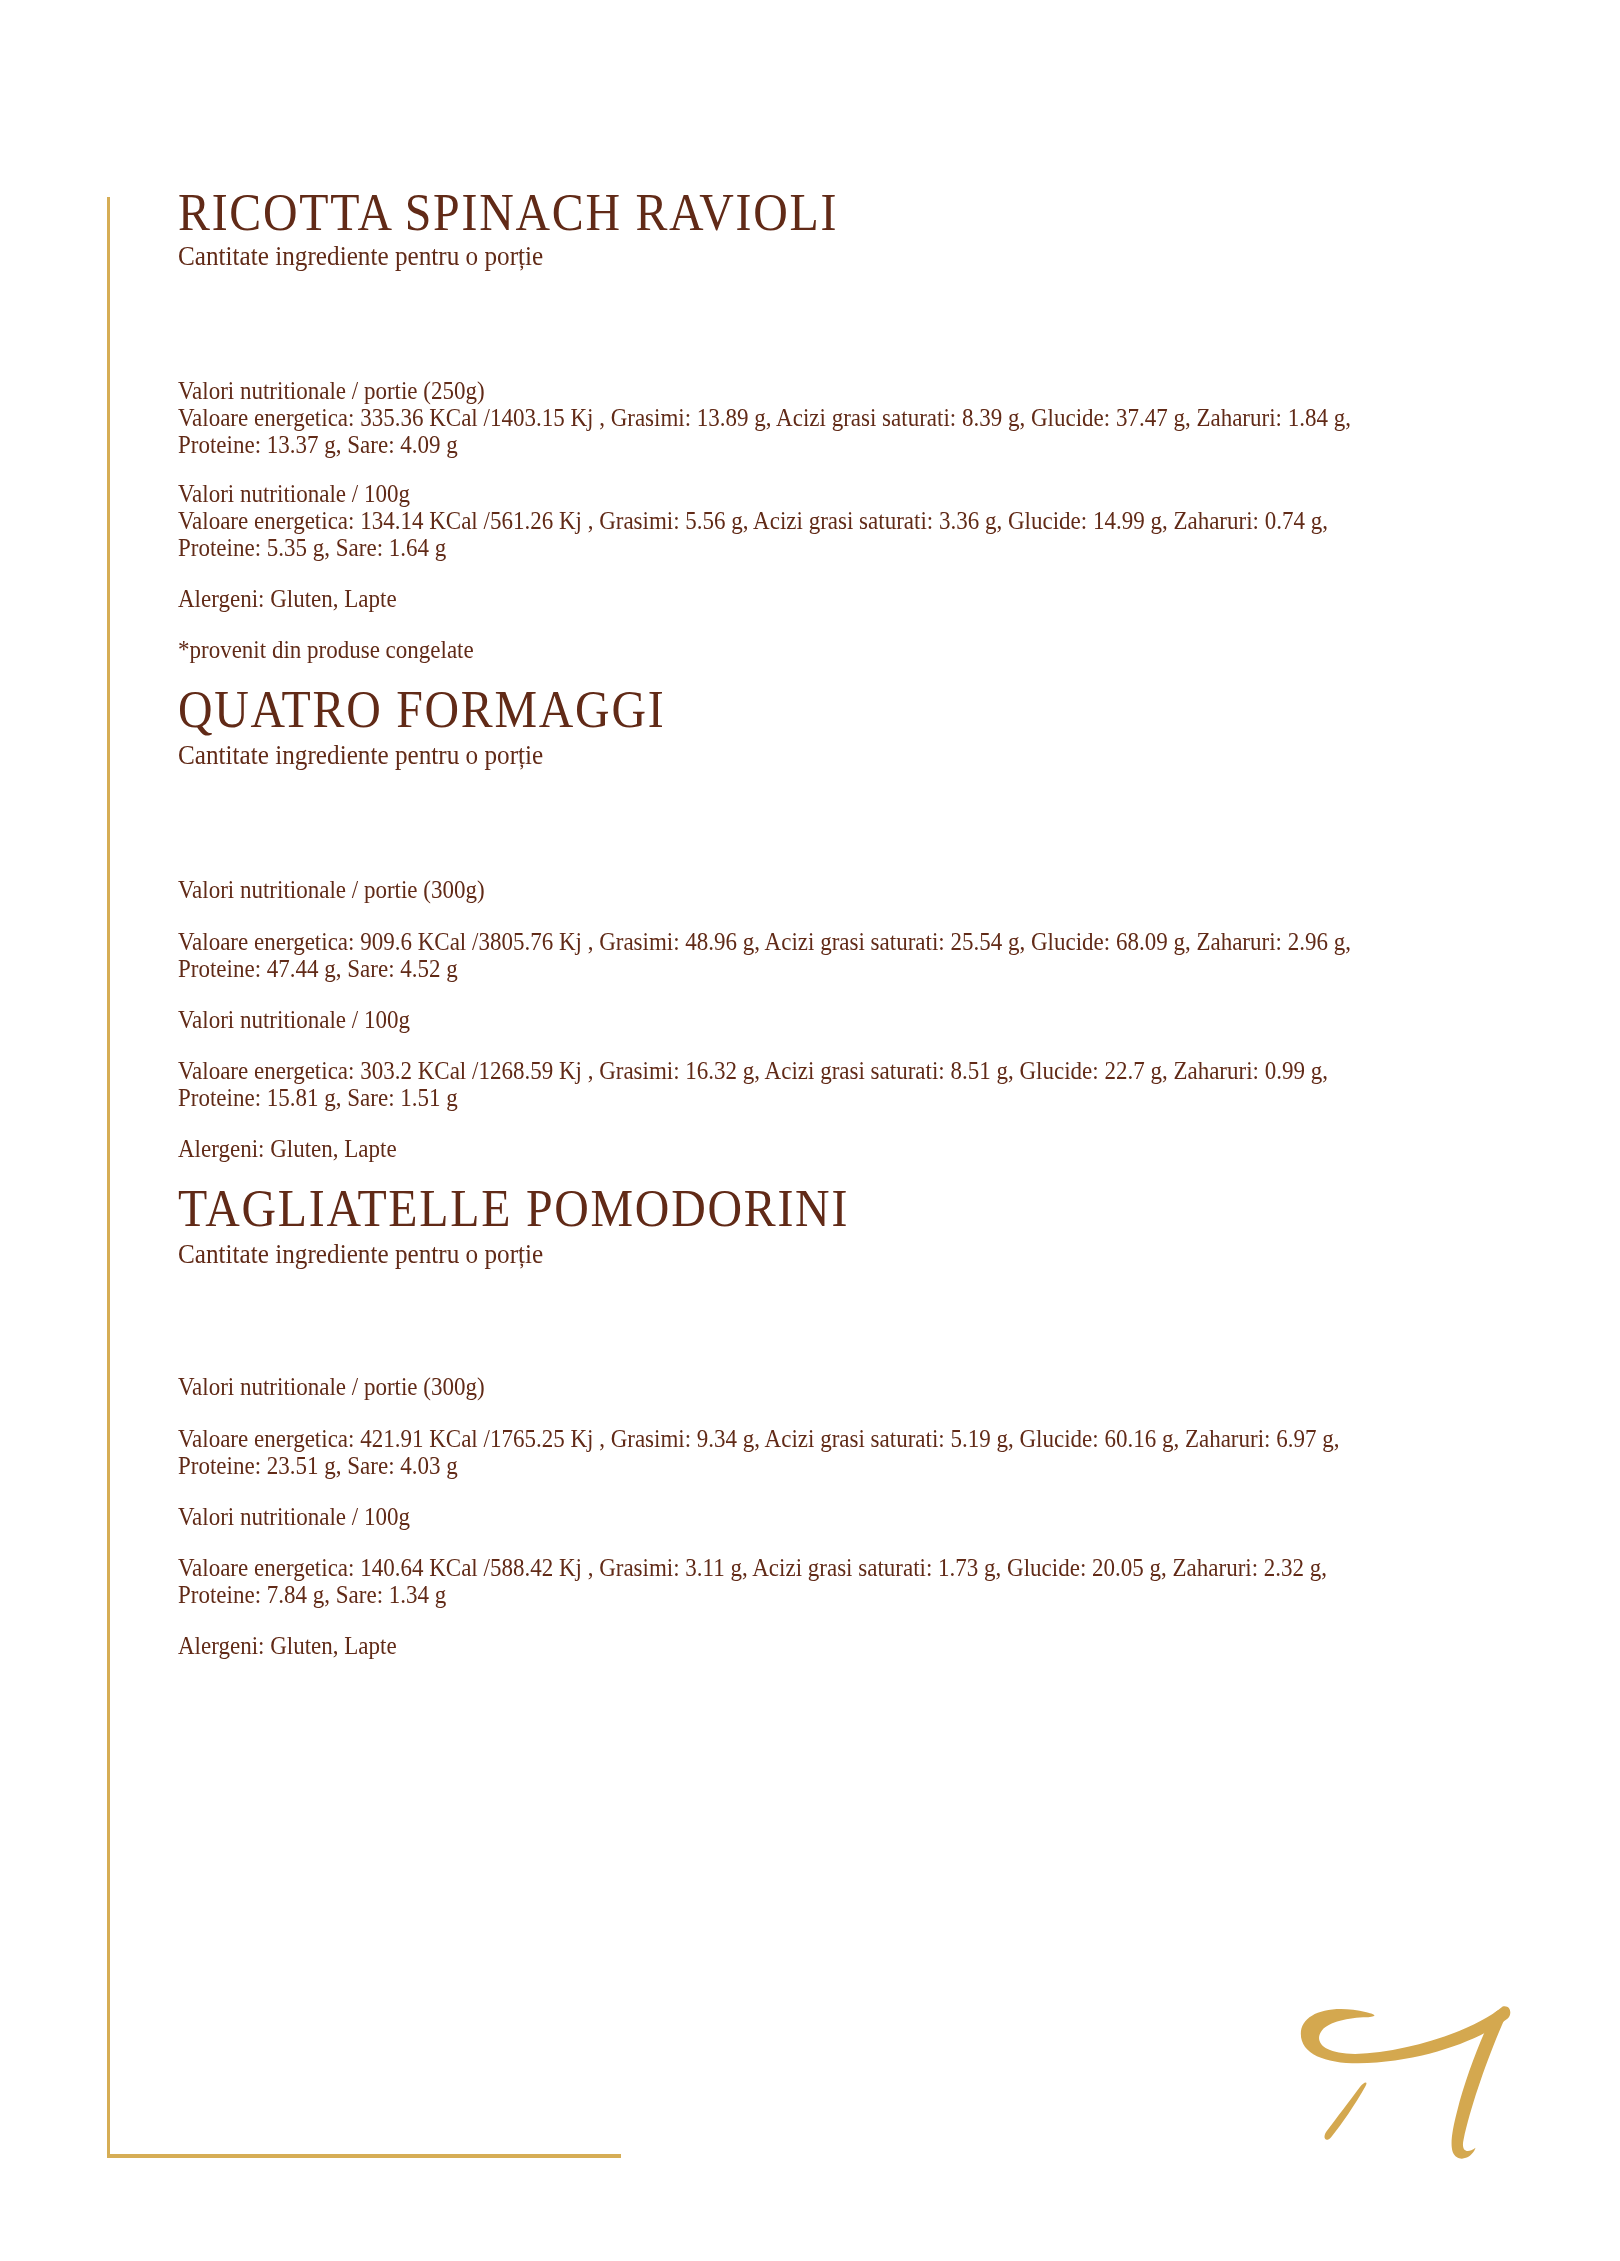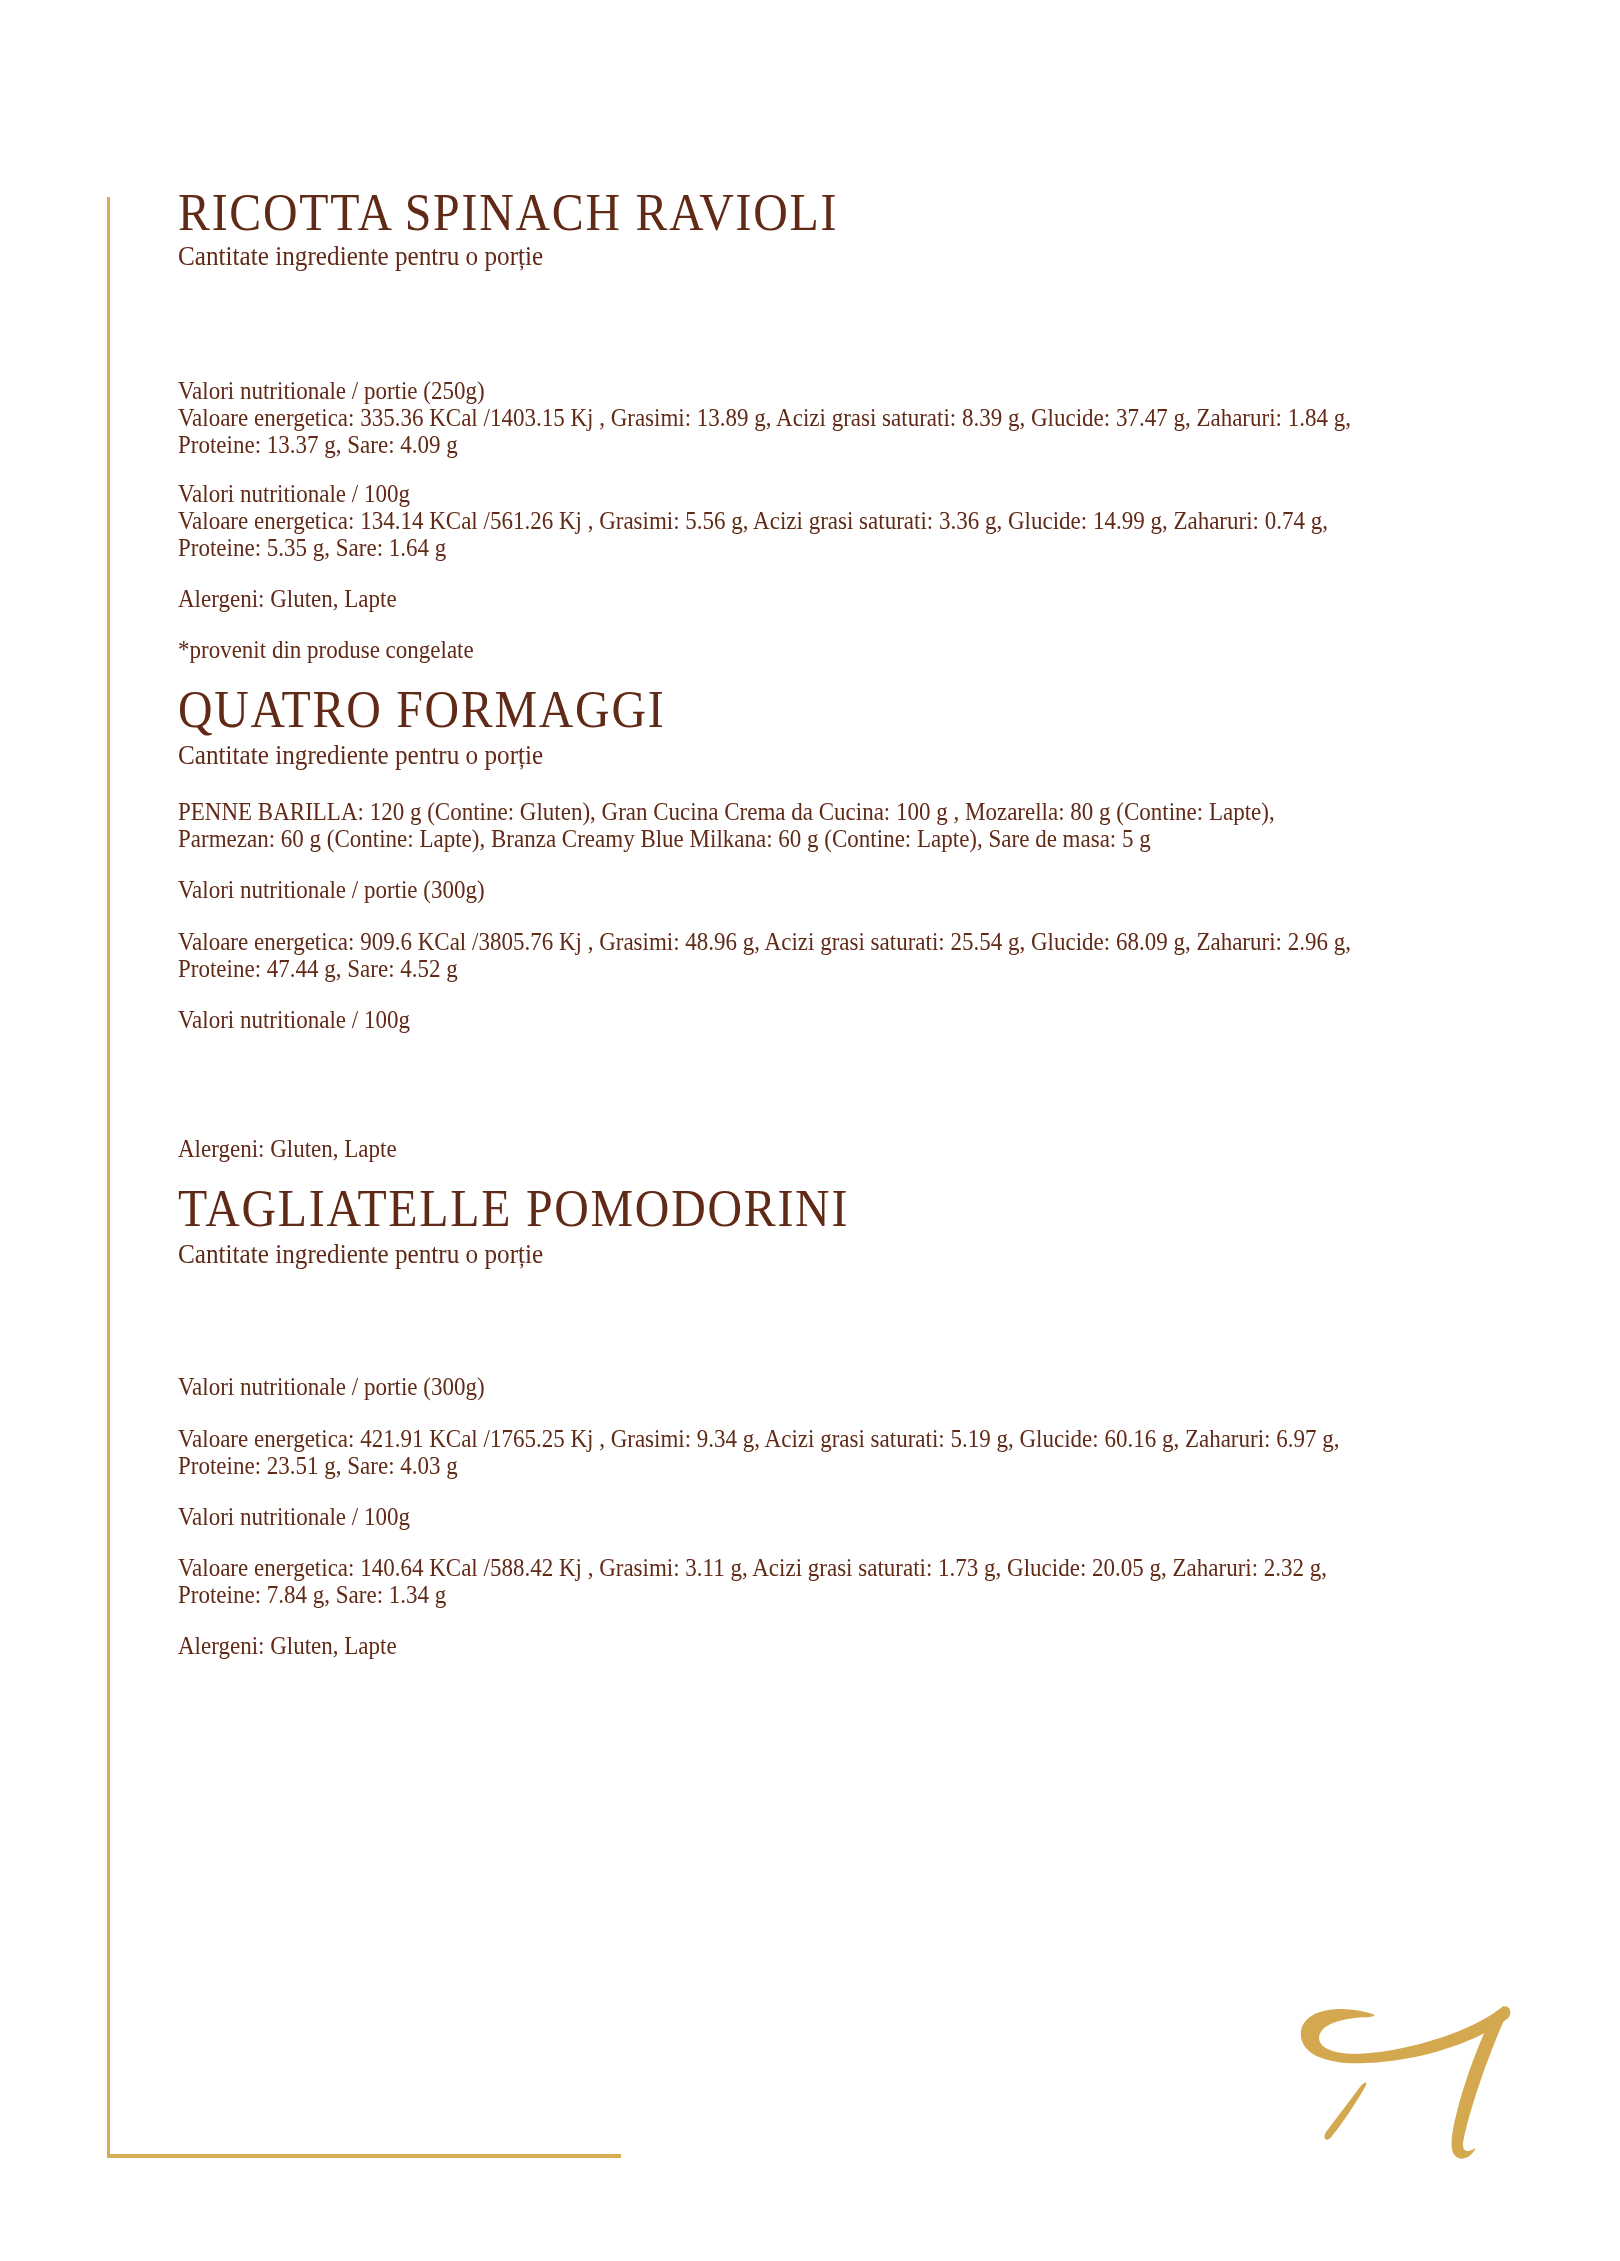--- a/index.html
+++ b/index.html
@@ -80,34 +80,34 @@
     <div class="t">Valoare energetica: 134.14 KCal /561.26 Kj , Grasimi: 5.56 g, Acizi grasi saturati: 3.36 g, Glucide: 14.99 g, Zaharuri: 0.74 g,</div>
     <div class="t">Proteine: 5.35 g, Sare: 1.64 g</div>
   </div>
 
   <div class="block t" style="top:576px">Alergeni: Gluten, Lapte</div>
   <div class="block t" style="top:627px">*provenit din produse congelate</div>
 
   <div class="block h1" style="top:673px">QUATRO FORMAGGI</div>
   <div class="block sub" style="top:732px">Cantitate ingrediente pentru o porție</div>
 
-  <div class="block" style="top:789px">
-    <div class="t">PENNE BARILLA: 120 g (Contine: Gluten), Gran Cucina Crema da Cucina: 100 g , Mozarella: 80 g (Contine: Lapte),</div>
-    <div class="t">Parmezan: 60 g (Contine: Lapte), Branza Creamy Blue Milkana: 60 g (Contine: Lapte), Sare de masa: 5 g</div>
-  </div>
 
   <div class="block t" style="top:867px">Valori nutritionale / portie (300g)</div>
 
   <div class="block" style="top:919px">
     <div class="t">Valoare energetica: 909.6 KCal /3805.76 Kj , Grasimi: 48.96 g, Acizi grasi saturati: 25.54 g, Glucide: 68.09 g, Zaharuri: 2.96 g,</div>
     <div class="t">Proteine: 47.44 g, Sare: 4.52 g</div>
   </div>
 
   <div class="block t" style="top:997px">Valori nutritionale / 100g</div>
 
+  <div class="block" style="top:1048px">
+    <div class="t">Valoare energetica: 303.2 KCal /1268.59 Kj , Grasimi: 16.32 g, Acizi grasi saturati: 8.51 g, Glucide: 22.7 g, Zaharuri: 0.99 g,</div>
+    <div class="t">Proteine: 15.81 g, Sare: 1.51 g</div>
+  </div>
 
   <div class="block t" style="top:1126px">Alergeni: Gluten, Lapte</div>
 
   <div class="block h1" style="top:1172px">TAGLIATELLE POMODORINI</div>
   <div class="block sub" style="top:1231px">Cantitate ingrediente pentru o porție</div>
 
 
   <div class="block t" style="top:1364px">Valori nutritionale / portie (300g)</div>
 
   <div class="block" style="top:1416px">

